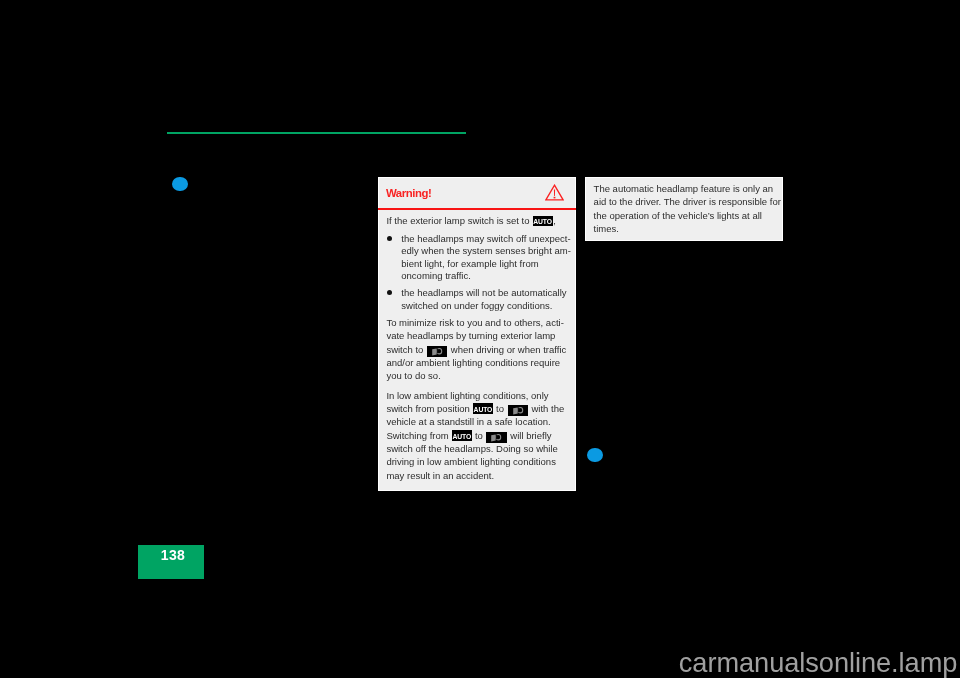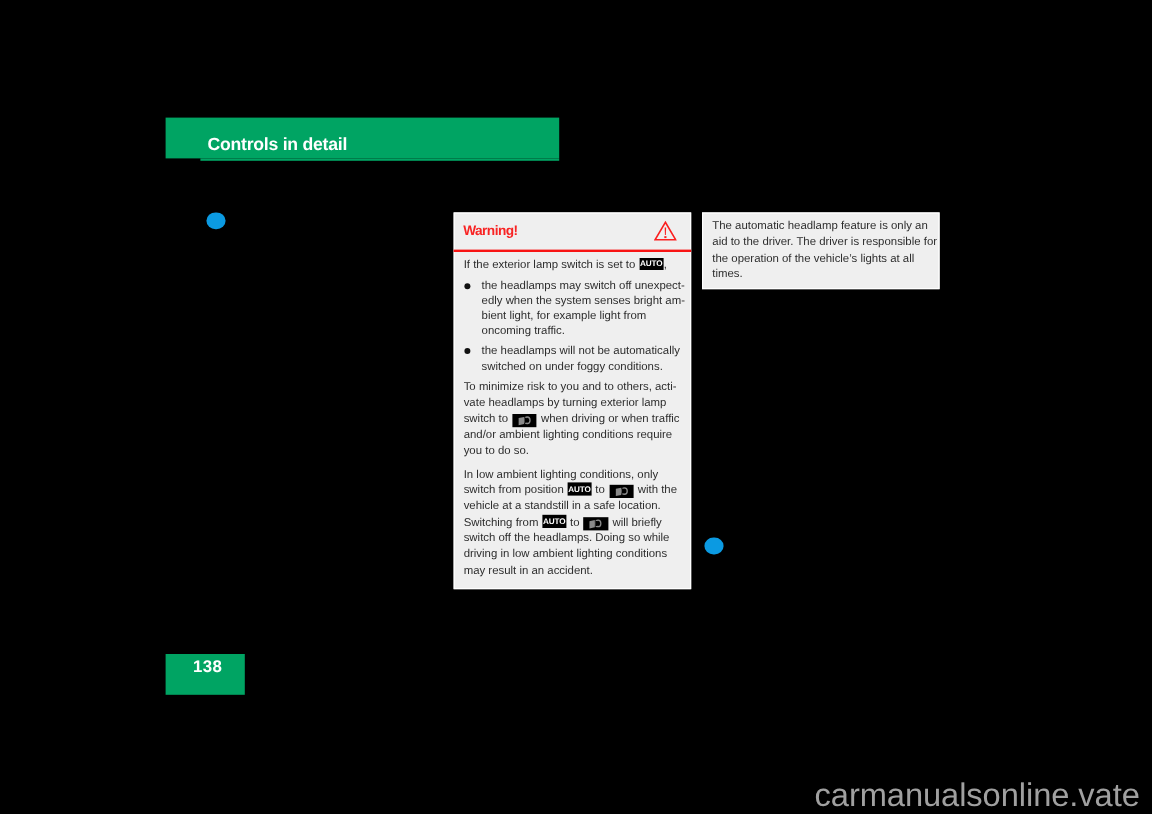--- a/index.html
+++ b/index.html
@@ -98,23 +98,20 @@
   .watermark{
     position:absolute; left:678.8px; top:653.5px; white-space:nowrap;
     color:#a0a0a0; font-size:27.2px; letter-spacing:-0.05px; line-height:18px;
   }
 </style>
 </head>
 <body>
 
 <div class="page">
 
-  <div class="section-banner">
-    <div class="title">Controls in detail</div>
-  </div>
   <div class="banner-notch"></div>
 
   <div class="blue-dot" id="dot1"></div>
   <div class="blue-dot" id="dot2"></div>
 
   <div class="gbox warning-box">
     <div class="warning-title">Warning!</div>
     <span class="warn-tri">
       <svg width="19" height="17" viewBox="0 0 190 170">
         <path d="M95 12 L181 158 L9 158 Z" fill="none" stroke="#fb2020" stroke-width="13" stroke-linejoin="miter"></path>
@@ -169,15 +166,15 @@
         <div class="iln" style="top: 18.3px;">aid to the driver. The driver is responsible for</div>
         <div class="iln" style="top: 31.8px;">the operation of the vehicle’s lights at all</div>
         <div class="iln" style="top: 45.2px;">times.</div>
       </div>
   </div>
 
   <div class="pagenum">
     <div class="n">138</div>
   </div>
 
-  <div class="watermark">carmanualsonline.vate</div>
+  <div class="watermark">carmanualsonline.lamp</div>
 
 </div>
 
 </body></html>

